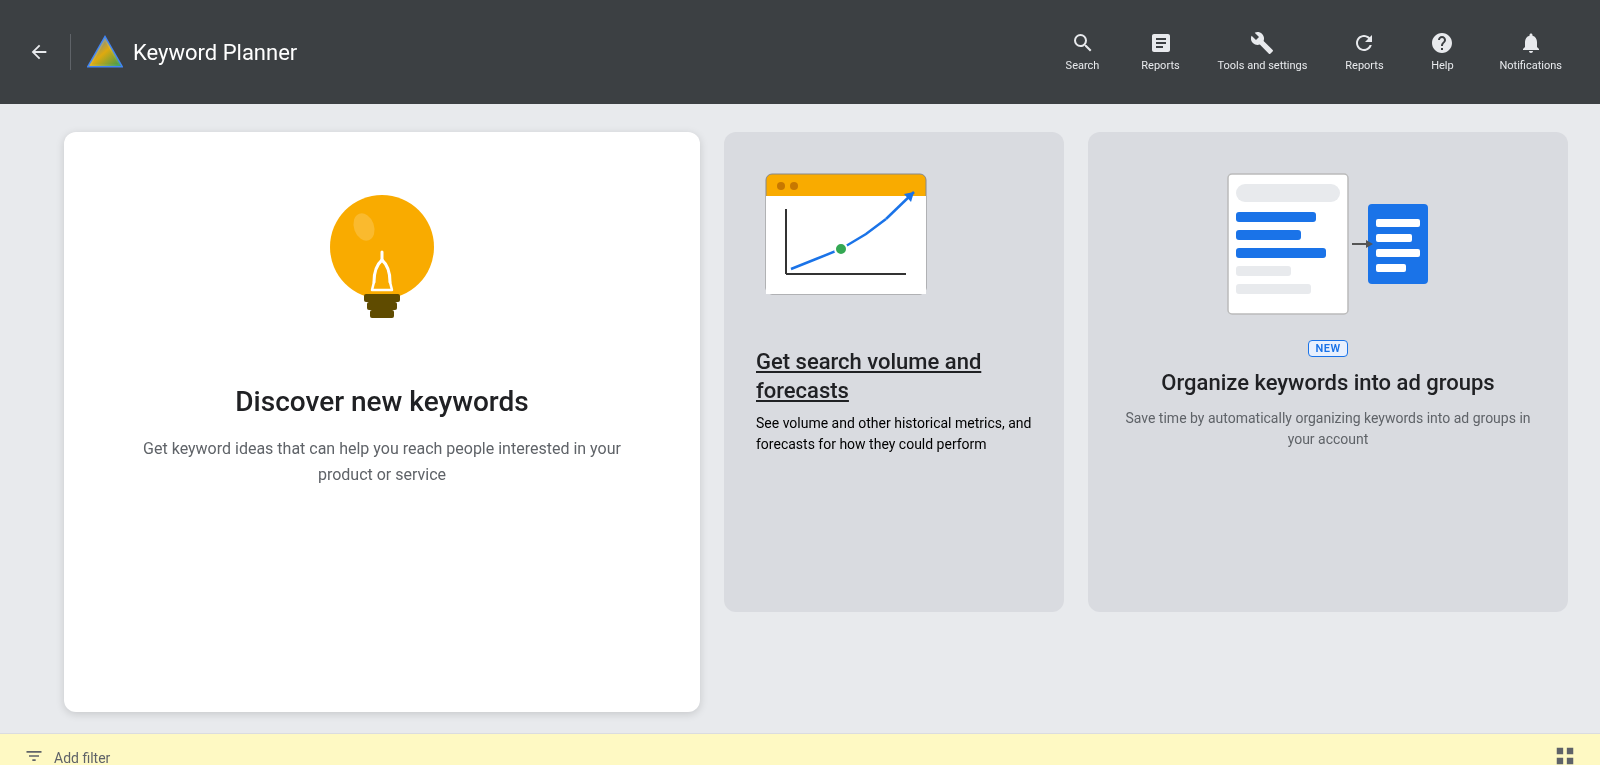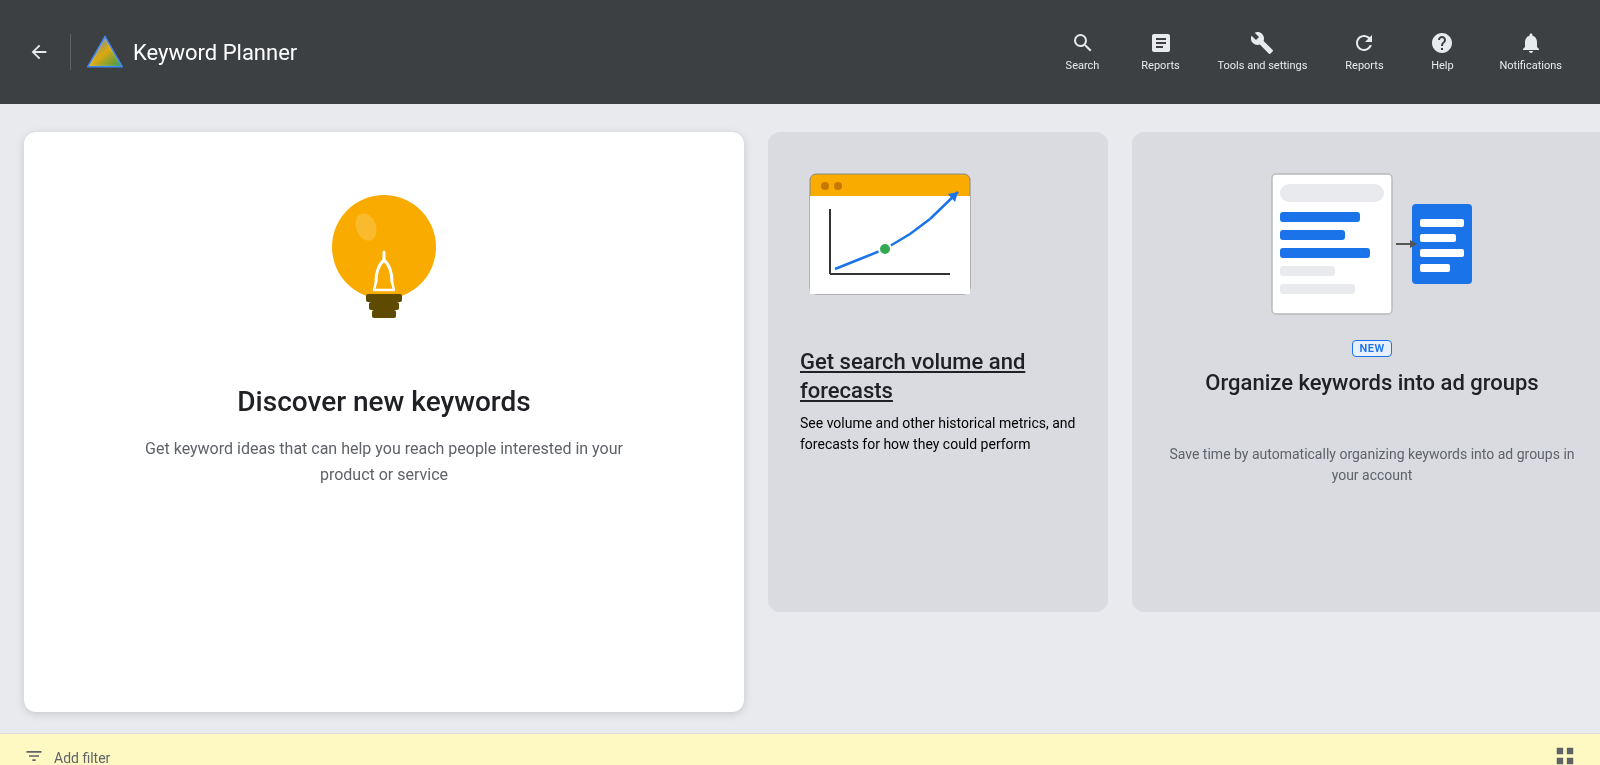--- a/index.html
+++ b/index.html
@@ -107,24 +107,25 @@
       border-radius: 12px;
       box-shadow: 0 2px 8px rgba(0,0,0,0.15);
       padding: 40px 48px;
       display: flex;
       flex-direction: column;
       align-items: center;
       justify-content: flex-start;
       cursor: pointer;
     }
     .card-discover {
-      width: 720px;
+      width: 636px;
       min-height: 580px;
       z-index: 10;
       flex-shrink: 0;
+      margin-left: 40px;
     }
 
     
     .card-forecast {
       background: #d9dbe0;
       border-radius: 12px;
       width: 340px;
       min-height: 480px;
       flex-shrink: 0;
       padding: 32px;
@@ -216,21 +217,20 @@
       color: #202124;
       text-align: center;
       margin-bottom: 10px;
       line-height: 1.3;
     }
     .card-organize-desc {
       font-size: 14px;
       color: #5f6368;
       text-align: center;
       line-height: 1.5;
-      margin-top: 36px;
     }
 
     
     .bottom-bar {
       height: 48px;
       background: #fef9c3;
       border-top: 1px solid #dadce0;
       display: flex;
       align-items: center;
       padding: 0 24px;

